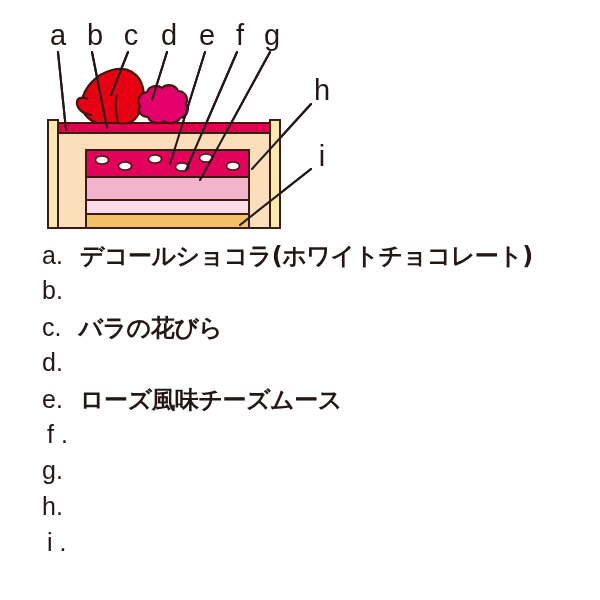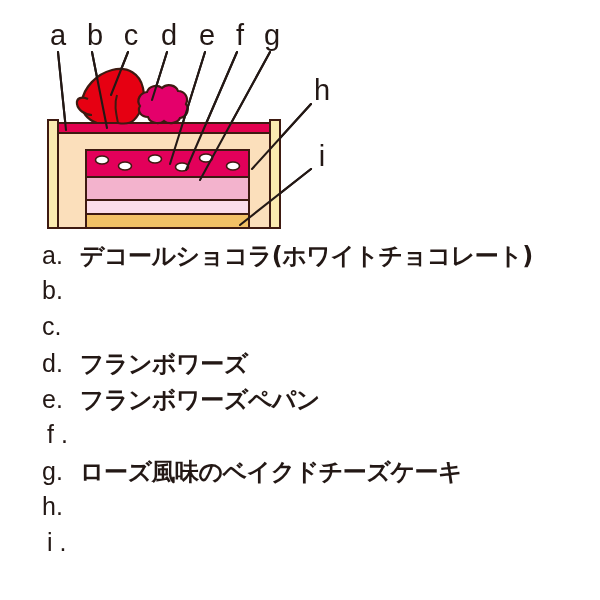--- a/index.html
+++ b/index.html
@@ -157,35 +157,34 @@
 <ul id="legend-list">
   <li class="legend-row">
     <span class="legend-key">a.</span>
     <span class="legend-text">デコールショコラ(ホワイトチョコレート)</span>
   </li>
   <li class="legend-row">
     <span class="legend-key">b.</span>
   </li>
   <li class="legend-row">
     <span class="legend-key">c.</span>
+    <span class="legend-text">バラの花びら</span>
   </li>
   <li class="legend-row">
     <span class="legend-key">d.</span>
-    <span class="legend-text">フランボワーズ</span>
   </li>
   <li class="legend-row">
     <span class="legend-key">e.</span>
-    <span class="legend-text">フランボワーズペパン</span>
+    <span class="legend-text">ローズ風味チーズムース</span>
   </li>
   <li class="legend-row indent-key">
     <span class="legend-key">f .</span>
   </li>
   <li class="legend-row">
     <span class="legend-key">g.</span>
-    <span class="legend-text">ローズ風味のベイクドチーズケーキ</span>
   </li>
   <li class="legend-row">
     <span class="legend-key">h.</span>
   </li>
   <li class="legend-row indent-key">
     <span class="legend-key">i .</span>
   </li>
 </ul>
 
 </body></html>

